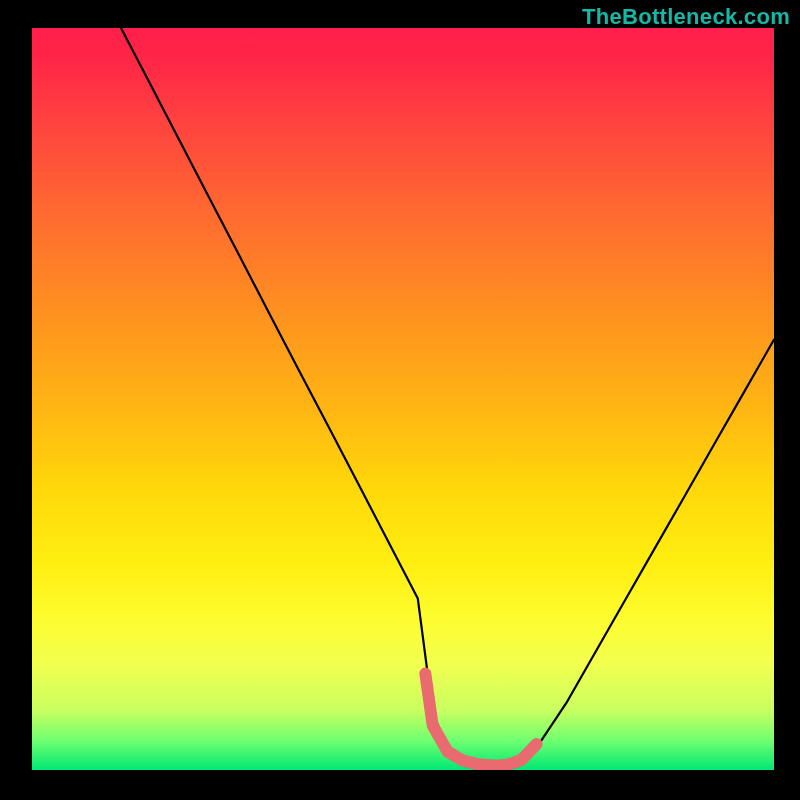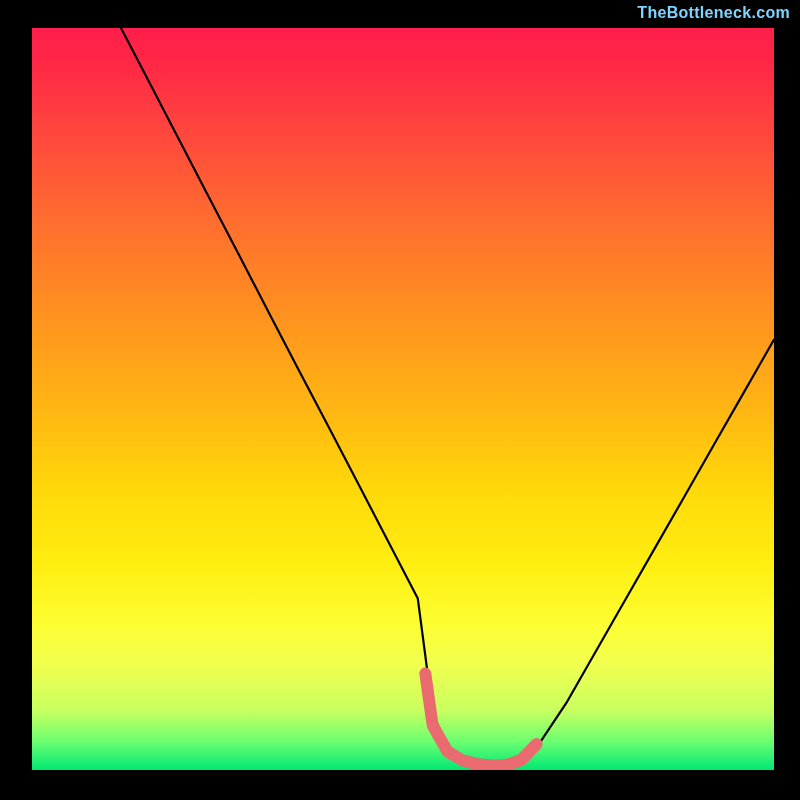--- a/index.html
+++ b/index.html
@@ -14,22 +14,22 @@
   .frame {
     position: relative;
     width: 800px;
     height: 800px;
     background: #000;
   }
   .watermark {
     position: absolute;
     top: 4px;
     right: 10px;
-    color: #7dd3fc;
-    font-size: 16px;
+    color: #14b8a6;
+    font-size: 22px;
     font-weight: 600;
     letter-spacing: 0.3px;
     z-index: 5;
   }
   .plot-area {
     position: absolute;
     left: 32px;
     top: 28px;
     width: 742px;
     height: 742px;

